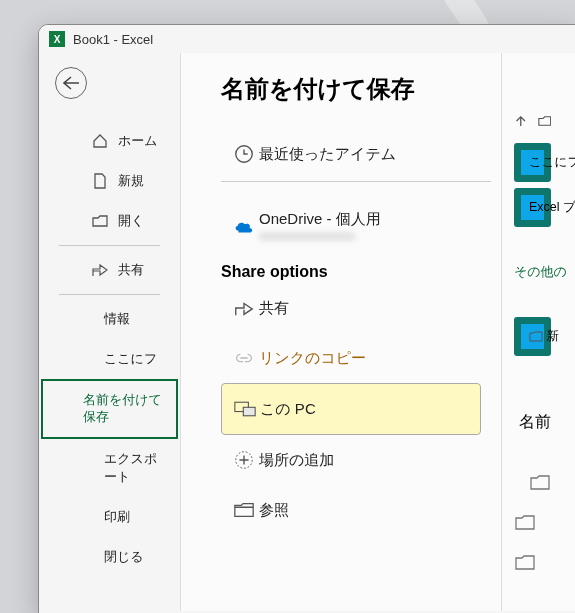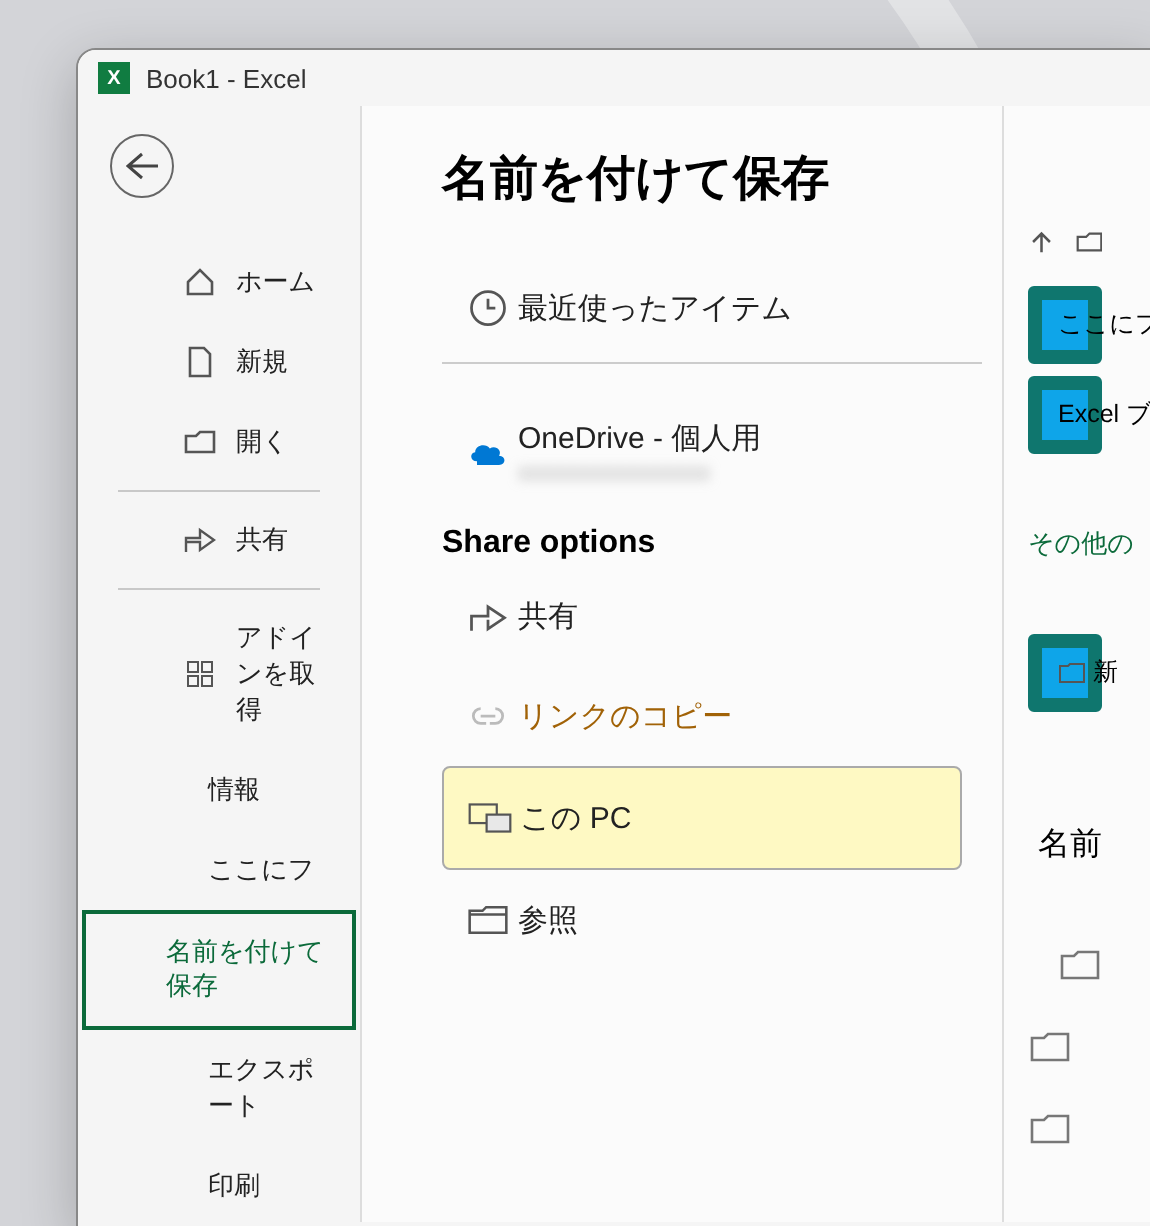--- a/index.html
+++ b/index.html
@@ -214,31 +214,20 @@
         <span class="icon">
           <svg width="16" height="14" viewBox="0 0 16 14">
               <path d="M1 13 V6 H8 L8 2 L15 7 L8 12 L8 8 H1" fill="none" stroke="#555" stroke-width="1.2"></path>
             </svg>
         </span>
         <span>共有</span>
       </div>
 
       <div class="side-divider"></div>
 
-      <div class="side-item">
-        <span class="icon">
-          <svg width="16" height="16" viewBox="0 0 16 16">
-              <rect x="2" y="2" width="5" height="5" fill="none" stroke="#555"></rect>
-              <rect x="9" y="2" width="5" height="5" fill="none" stroke="#555"></rect>
-              <rect x="2" y="9" width="5" height="5" fill="none" stroke="#555"></rect>
-              <rect x="9" y="9" width="5" height="5" fill="none" stroke="#555"></rect>
-            </svg>
-        </span>
-        <span>アドインを取得</span>
-      </div>
 
       <div class="side-item noicon">
         <span>情報</span>
       </div>
       <div class="side-item noicon">
         <span>ここにフ</span>
       </div>
       <div class="side-item noicon selected">
         <span>名前を付けて保存</span>
       </div>
@@ -304,20 +293,29 @@
         <div class="loc-item selected">
           <span class="icon loc-icon">
             <svg viewBox="0 0 26 20">
                 <rect x="1" y="2" width="16" height="11" fill="none" stroke="#555" stroke-width="1.3"></rect>
                 <rect x="11" y="8" width="14" height="10" fill="#e8e8e8" stroke="#555" stroke-width="1.3"></rect>
               </svg>
           </span>
           <span>この PC</span>
         </div>
 
+        <div class="loc-item">
+          <span class="icon loc-icon">
+            <svg viewBox="0 0 24 24">
+                <circle cx="12" cy="12" r="9" fill="none" stroke="#555" stroke-width="1" stroke-dasharray="2 2"></circle>
+                <path d="M12 7 V17 M7 12 H17" stroke="#555" stroke-width="1.5"></path>
+              </svg>
+          </span>
+          <span>場所の追加</span>
+        </div>
 
         <div class="loc-item">
           <span class="icon loc-icon">
             <svg viewBox="0 0 24 18">
                 <path d="M2 4 H9 L11 2 H22 V16 H2 Z M2 6 H22" fill="none" stroke="#555" stroke-width="1.4"></path>
               </svg>
           </span>
           <span>参照</span>
         </div>
       </div>

